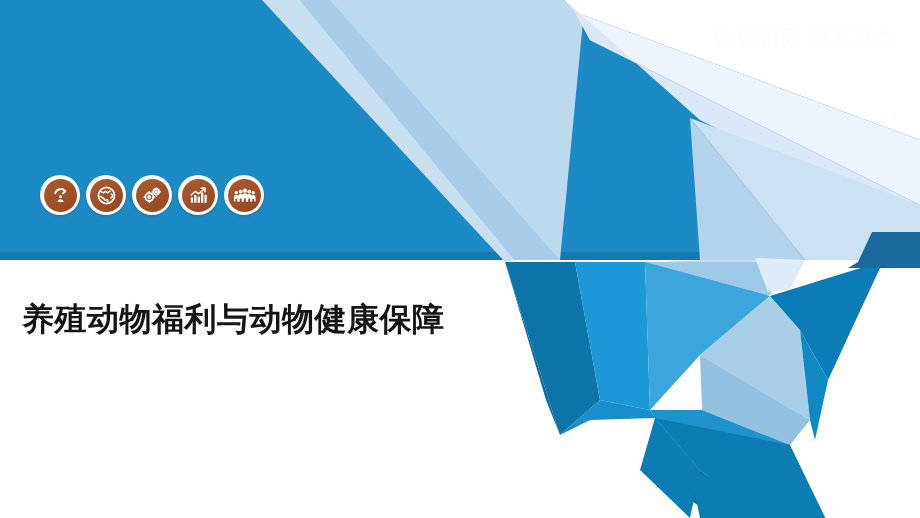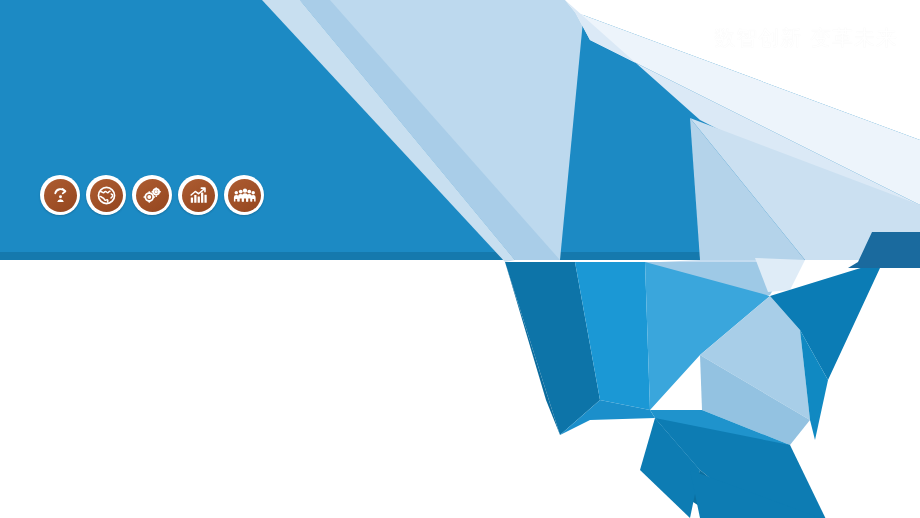--- a/index.html
+++ b/index.html
@@ -210,14 +210,15 @@
           <circle cx="19.8" cy="7.2" r="2.3"></circle>
           <path d="M16.6 19.4v-6a3.2 3.2 0 0 1 6.4 0v6h-2v-3.6h-2.4v3.6z"></path>
           <circle cx="24.6" cy="8.6" r="2.1"></circle>
           <path d="M21.7 19.4v-5.2a2.9 2.9 0 0 1 5.8 0v5.2h-1.8v-3.1h-2.2v3.1z"></path>
         </svg>
       </span>
     </div>
 
   </div>
 
+  <div id="title">养殖动物福利与动物健康保障</div>
 
 </div>
 
 </body></html>

